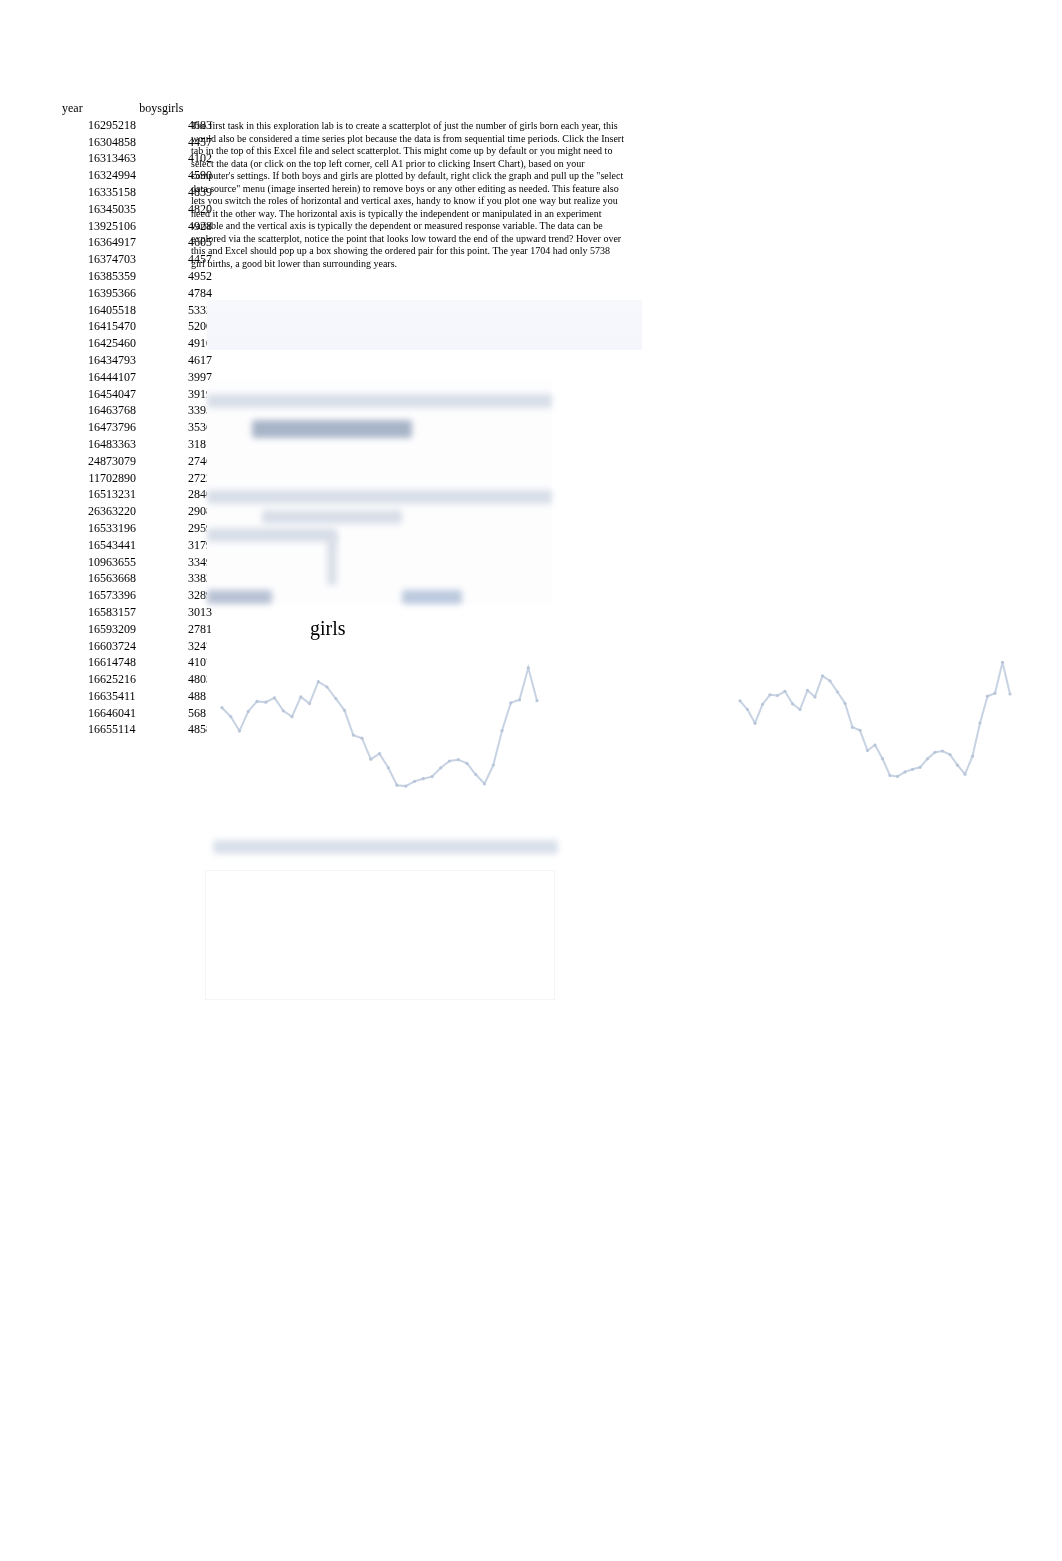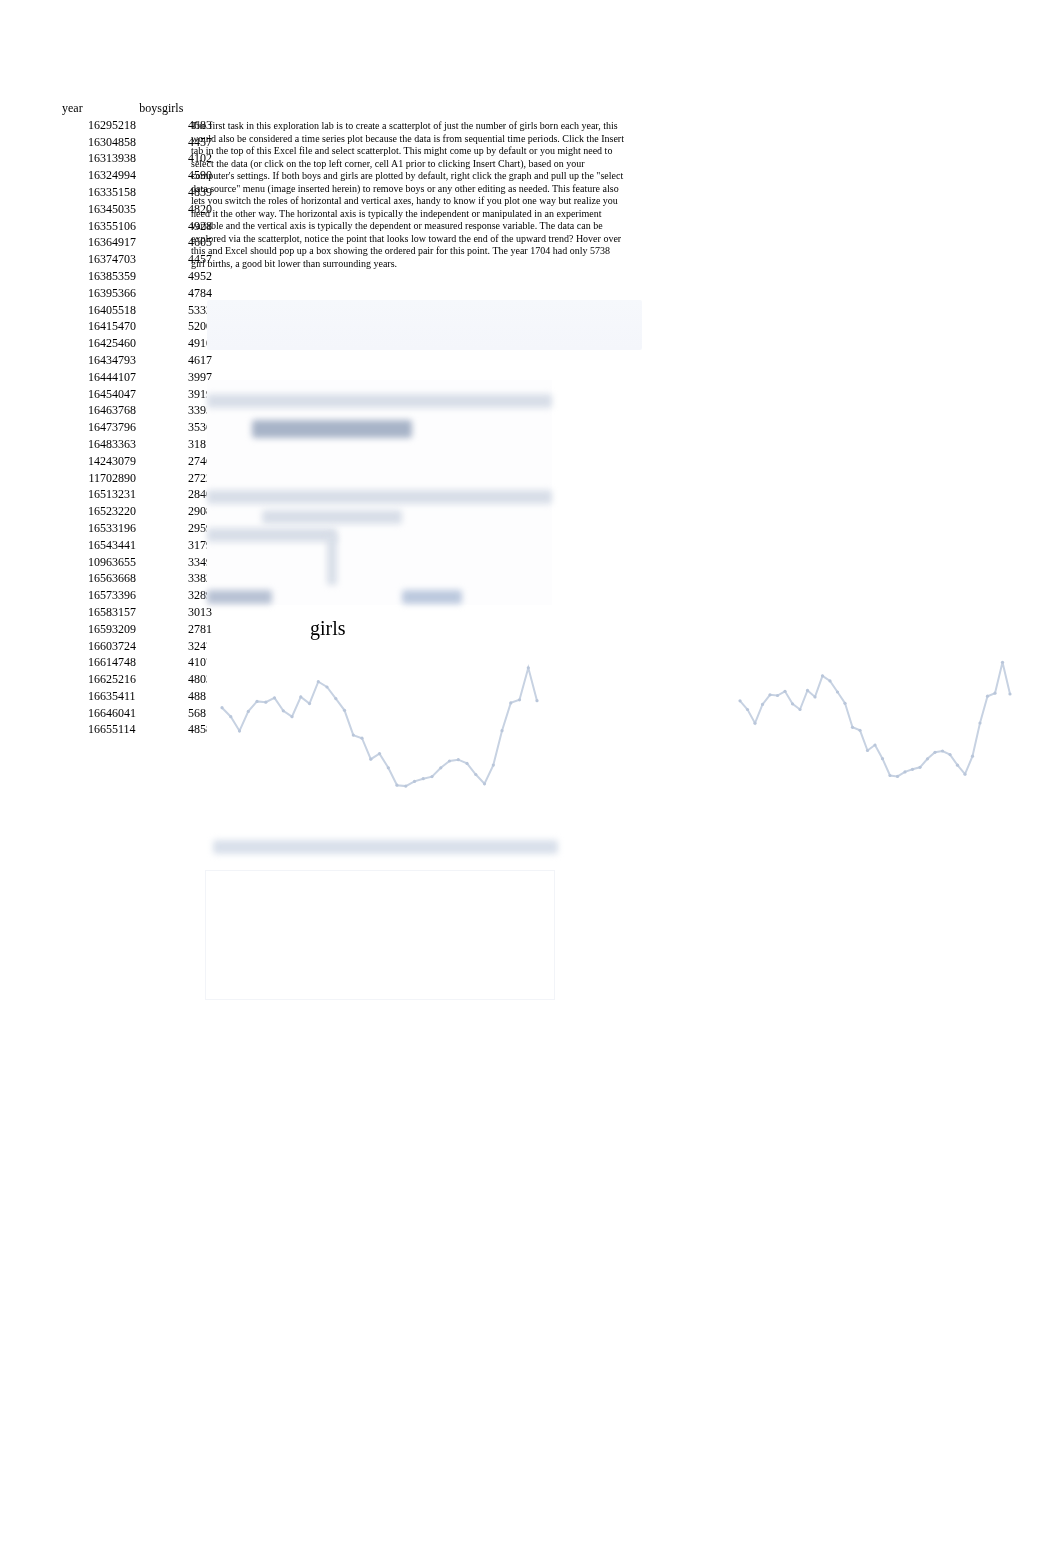--- a/index.html
+++ b/index.html
@@ -158,40 +158,40 @@
         <div class="col-boys">5218</div>
         <div class="col-girls">4683</div>
       </div>
       <div class="row">
         <div class="col-year">1630</div>
         <div class="col-boys">4858</div>
         <div class="col-girls">4457</div>
       </div>
       <div class="row">
         <div class="col-year">1631</div>
-        <div class="col-boys">3938</div>
+        <div class="col-boys">3463</div>
         <div class="col-girls">4102</div>
       </div>
       <div class="row">
         <div class="col-year">1632</div>
         <div class="col-boys">4994</div>
         <div class="col-girls">4590</div>
       </div>
       <div class="row">
         <div class="col-year">1633</div>
         <div class="col-boys">5158</div>
         <div class="col-girls">4839</div>
       </div>
       <div class="row">
         <div class="col-year">1634</div>
         <div class="col-boys">5035</div>
         <div class="col-girls">4820</div>
       </div>
       <div class="row">
-        <div class="col-year">1635</div>
+        <div class="col-year">1392</div>
         <div class="col-boys">5106</div>
         <div class="col-girls">4928</div>
       </div>
       <div class="row">
         <div class="col-year">1636</div>
         <div class="col-boys">4917</div>
         <div class="col-girls">4605</div>
       </div>
       <div class="row">
         <div class="col-year">1637</div>
@@ -247,36 +247,36 @@
         <div class="col-year">1647</div>
         <div class="col-boys">3796</div>
         <div class="col-girls">3536</div>
       </div>
       <div class="row">
         <div class="col-year">1648</div>
         <div class="col-boys">3363</div>
         <div class="col-girls">3181</div>
       </div>
       <div class="row">
-        <div class="col-year">1424</div>
+        <div class="col-year">2487</div>
         <div class="col-boys">3079</div>
         <div class="col-girls">2746</div>
       </div>
       <div class="row">
         <div class="col-year">1170</div>
         <div class="col-boys">2890</div>
         <div class="col-girls">2722</div>
       </div>
       <div class="row">
         <div class="col-year">1651</div>
         <div class="col-boys">3231</div>
         <div class="col-girls">2840</div>
       </div>
       <div class="row">
-        <div class="col-year">1652</div>
+        <div class="col-year">2636</div>
         <div class="col-boys">3220</div>
         <div class="col-girls">2908</div>
       </div>
       <div class="row">
         <div class="col-year">1653</div>
         <div class="col-boys">3196</div>
         <div class="col-girls">2959</div>
       </div>
       <div class="row">
         <div class="col-year">1654</div>

